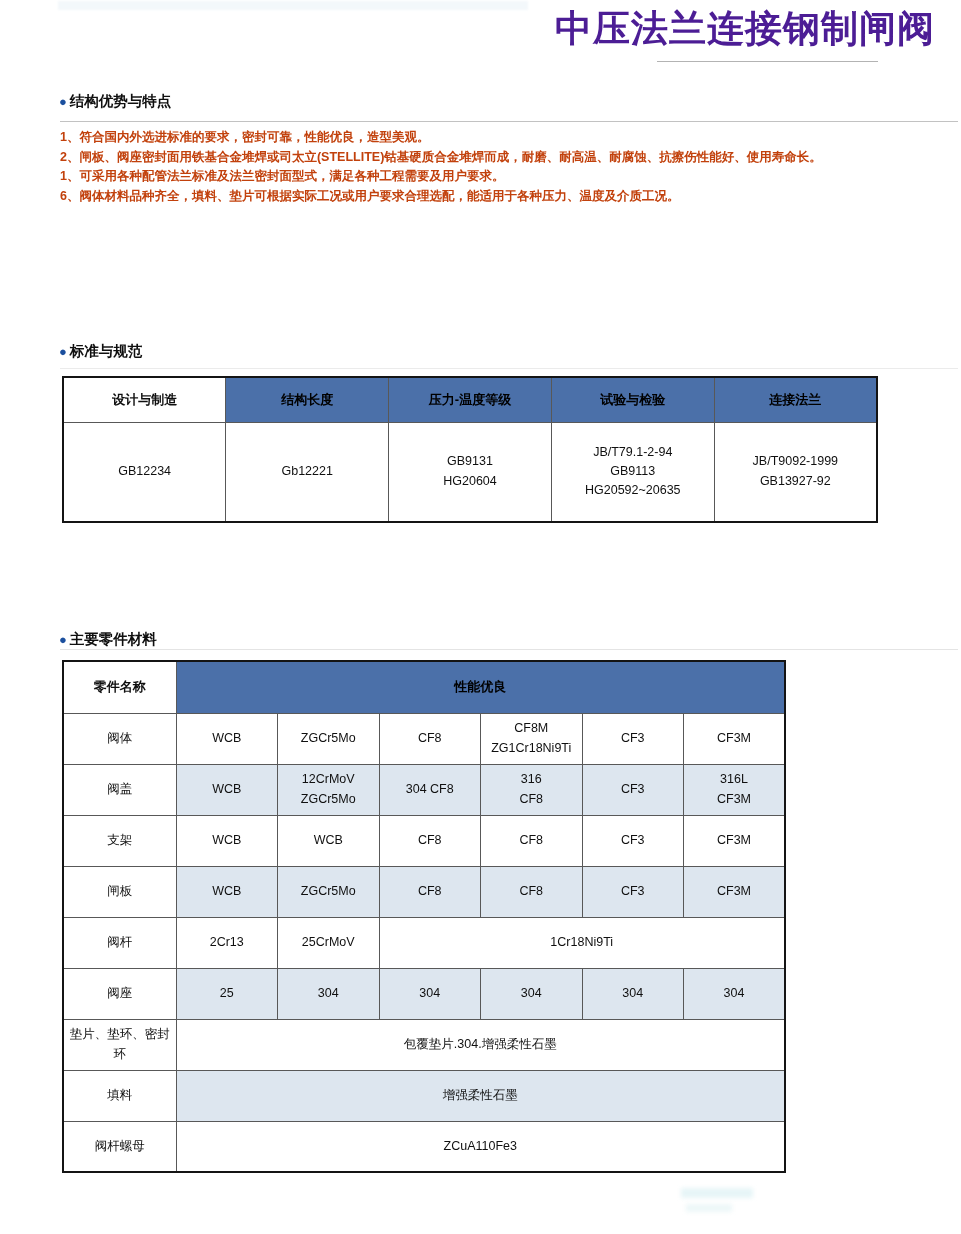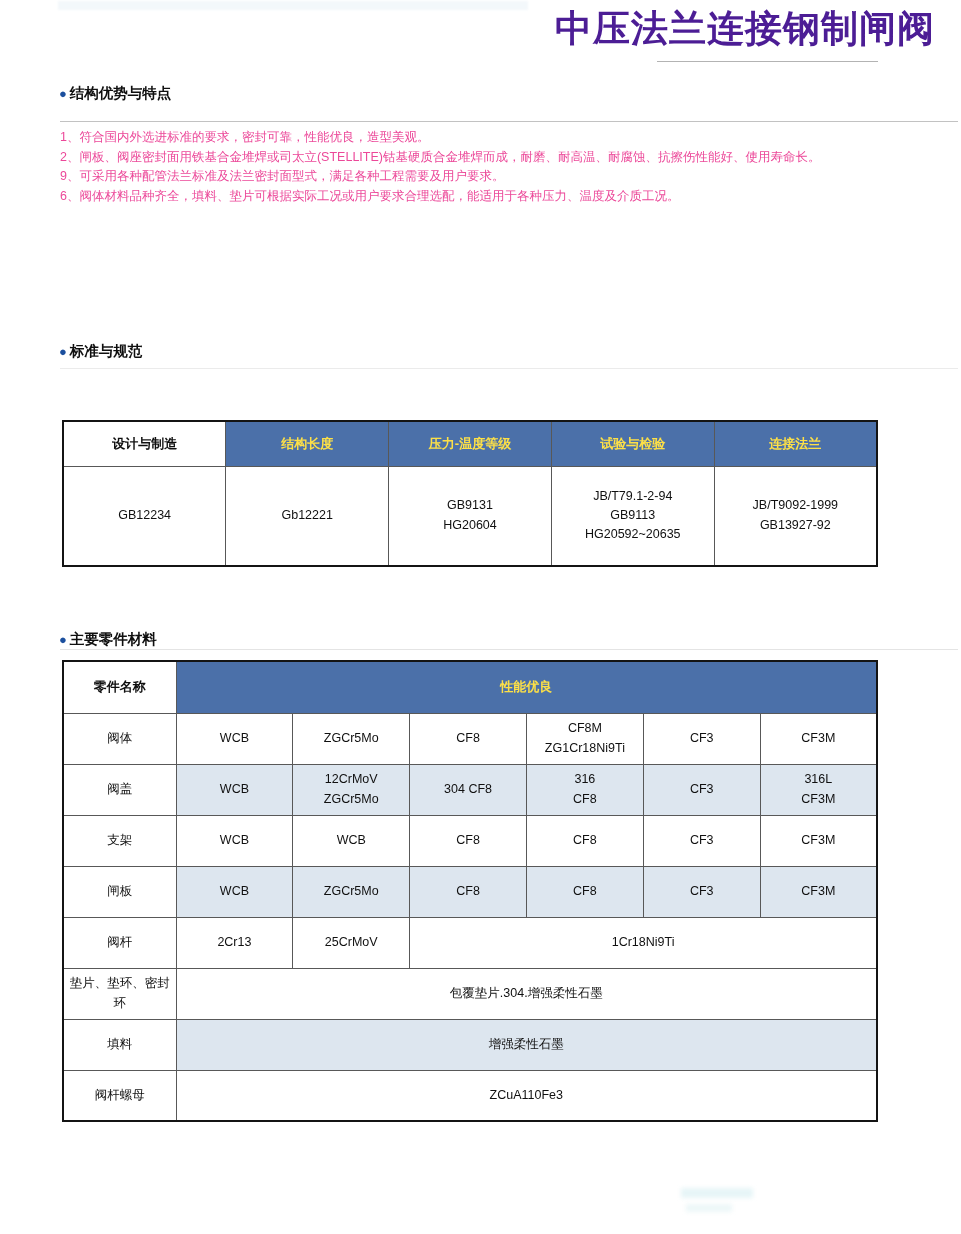--- a/index.html
+++ b/index.html
@@ -14,47 +14,47 @@
     white-space:nowrap;
   }
   .title-underline {
     position:absolute; left:657px; top:61px; width:221px; height:1px;
     background:#b3b3b3;
   }
   .section-header {
     position:absolute; left:59px; font-size:14.5px; font-weight:bold;
     color:#0f0f0f; white-space:nowrap;
   }
-  .s1 { top:84px; } .s2 { top:342px; } .s3 { top:630px; }
+  .s1 { top:92px; } .s2 { top:342px; } .s3 { top:630px; }
   .bullet { margin-right:3px; font-size:13px; }
   .rule { position:absolute; left:60px; width:898px; height:1px; }
   .r1 { top:121px; background:#c2c2c2; }
   .r2 { top:368px; background:#ebebeb; }
   .r3 { top:649px; background:#e4e4e4; }
   .features { position:absolute; left:60px; top:128px; width:900px; }
   .feat {
-    font-size:12.5px; line-height:19.6px; color:#ec4899; font-weight:400;
+    font-size:12.5px; line-height:19.6px; color:#c2410c; font-weight:700;
     white-space:nowrap;
   }
   table {
     position:absolute; left:62px; border-collapse:collapse; table-layout:fixed;
     background:#fff; border:2px solid #141414;
   }
   th, td {
     border:1px solid #585858; text-align:center; vertical-align:middle;
     padding:0 2px; overflow:hidden;
   }
   th { font-size:13px; font-weight:bold; }
   td { font-size:12.5px; color:#101010; white-space:pre-line; line-height:1.55; }
-  .blue  { background:#4b70a9; color:#fde047; }
+  .blue  { background:#4b70a9; color:#000000; }
   .white { background:#ffffff; color:#0f0f0f; }
-  .t1 { top:376px; width:816px;margin-top:44px; }
+  .t1 { top:376px; width:816px; }
   .t1 tr.head { height:45px; }
   .t1 tr.body { height:100px; }
-  .t2 { top:660px; width:816px;padding-left:20px; }
+  .t2 { top:660px; width:724px;padding-left:20px; }
   .t2 tr.head { height:52px; }
   .t2 tr { height:51px; }
   .t2 td.label { font-weight:normal; background:#ffffff; }
   .t2 tr.alt td.data { background:#dde6ef; }
   .artifact { position:absolute; pointer-events:none; }
   .a-top   { left:58px;  top:1px;    width:470px; height:9px;  background:#f3f8fb; filter:blur(1px); }
   .a-bot1  { left:681px; top:1188px; width:72px;  height:10px; background:#e7f5f7; filter:blur(2px); }
   .a-bot2  { left:686px; top:1204px; width:46px;  height:8px;  background:#edf7f8; filter:blur(2px); }
 </style>
 </head>
@@ -68,21 +68,21 @@
   <div class="title-underline"></div>
 
   <div class="section-header s1">
     <span class="bullet" style="color:#1b4f9e;">●</span><span>结构优势与特点</span>
   </div>
   <div class="rule r1"></div>
 
   <div class="features">
     <div class="feat">1、符合国内外选进标准的要求，密封可靠，性能优良，造型美观。</div>
     <div class="feat">2、闸板、阀座密封面用铁基合金堆焊或司太立(STELLITE)钴基硬质合金堆焊而成，耐磨、耐高温、耐腐蚀、抗擦伤性能好、使用寿命长。</div>
-    <div class="feat">9、可采用各种配管法兰标准及法兰密封面型式，满足各种工程需要及用户要求。</div>
+    <div class="feat">1、可采用各种配管法兰标准及法兰密封面型式，满足各种工程需要及用户要求。</div>
     <div class="feat">6、阀体材料品种齐全，填料、垫片可根据实际工况或用户要求合理选配，能适用于各种压力、温度及介质工况。</div>
   </div>
 
   <div class="section-header s2">
     <span class="bullet" style="color:#1b4f9e;">●</span><span>标准与规范</span>
   </div>
   <div class="rule r2"></div>
 
   <table class="t1">
     <tbody>
@@ -166,20 +166,29 @@
       <td class="data">CF8</td>
       <td class="data">CF3</td>
       <td class="data">CF3M</td>
     </tr>
     <tr>
       <td class="label">阀杆</td>
       <td class="data">2Cr13</td>
       <td class="data">25CrMoV</td>
       <td class="data" colspan="4">1Cr18Ni9Ti</td>
     </tr>
+    <tr class="alt">
+      <td class="label">阀座</td>
+      <td class="data">25</td>
+      <td class="data">304</td>
+      <td class="data">304</td>
+      <td class="data">304</td>
+      <td class="data">304</td>
+      <td class="data">304</td>
+    </tr>
     <tr>
       <td class="label">垫片、垫环、密封环</td>
       <td class="data" colspan="6">包覆垫片.304.增强柔性石墨</td>
     </tr>
     <tr class="alt">
       <td class="label">填料</td>
       <td class="data" colspan="6">增强柔性石墨</td>
     </tr>
     <tr>
       <td class="label">阀杆螺母</td>

